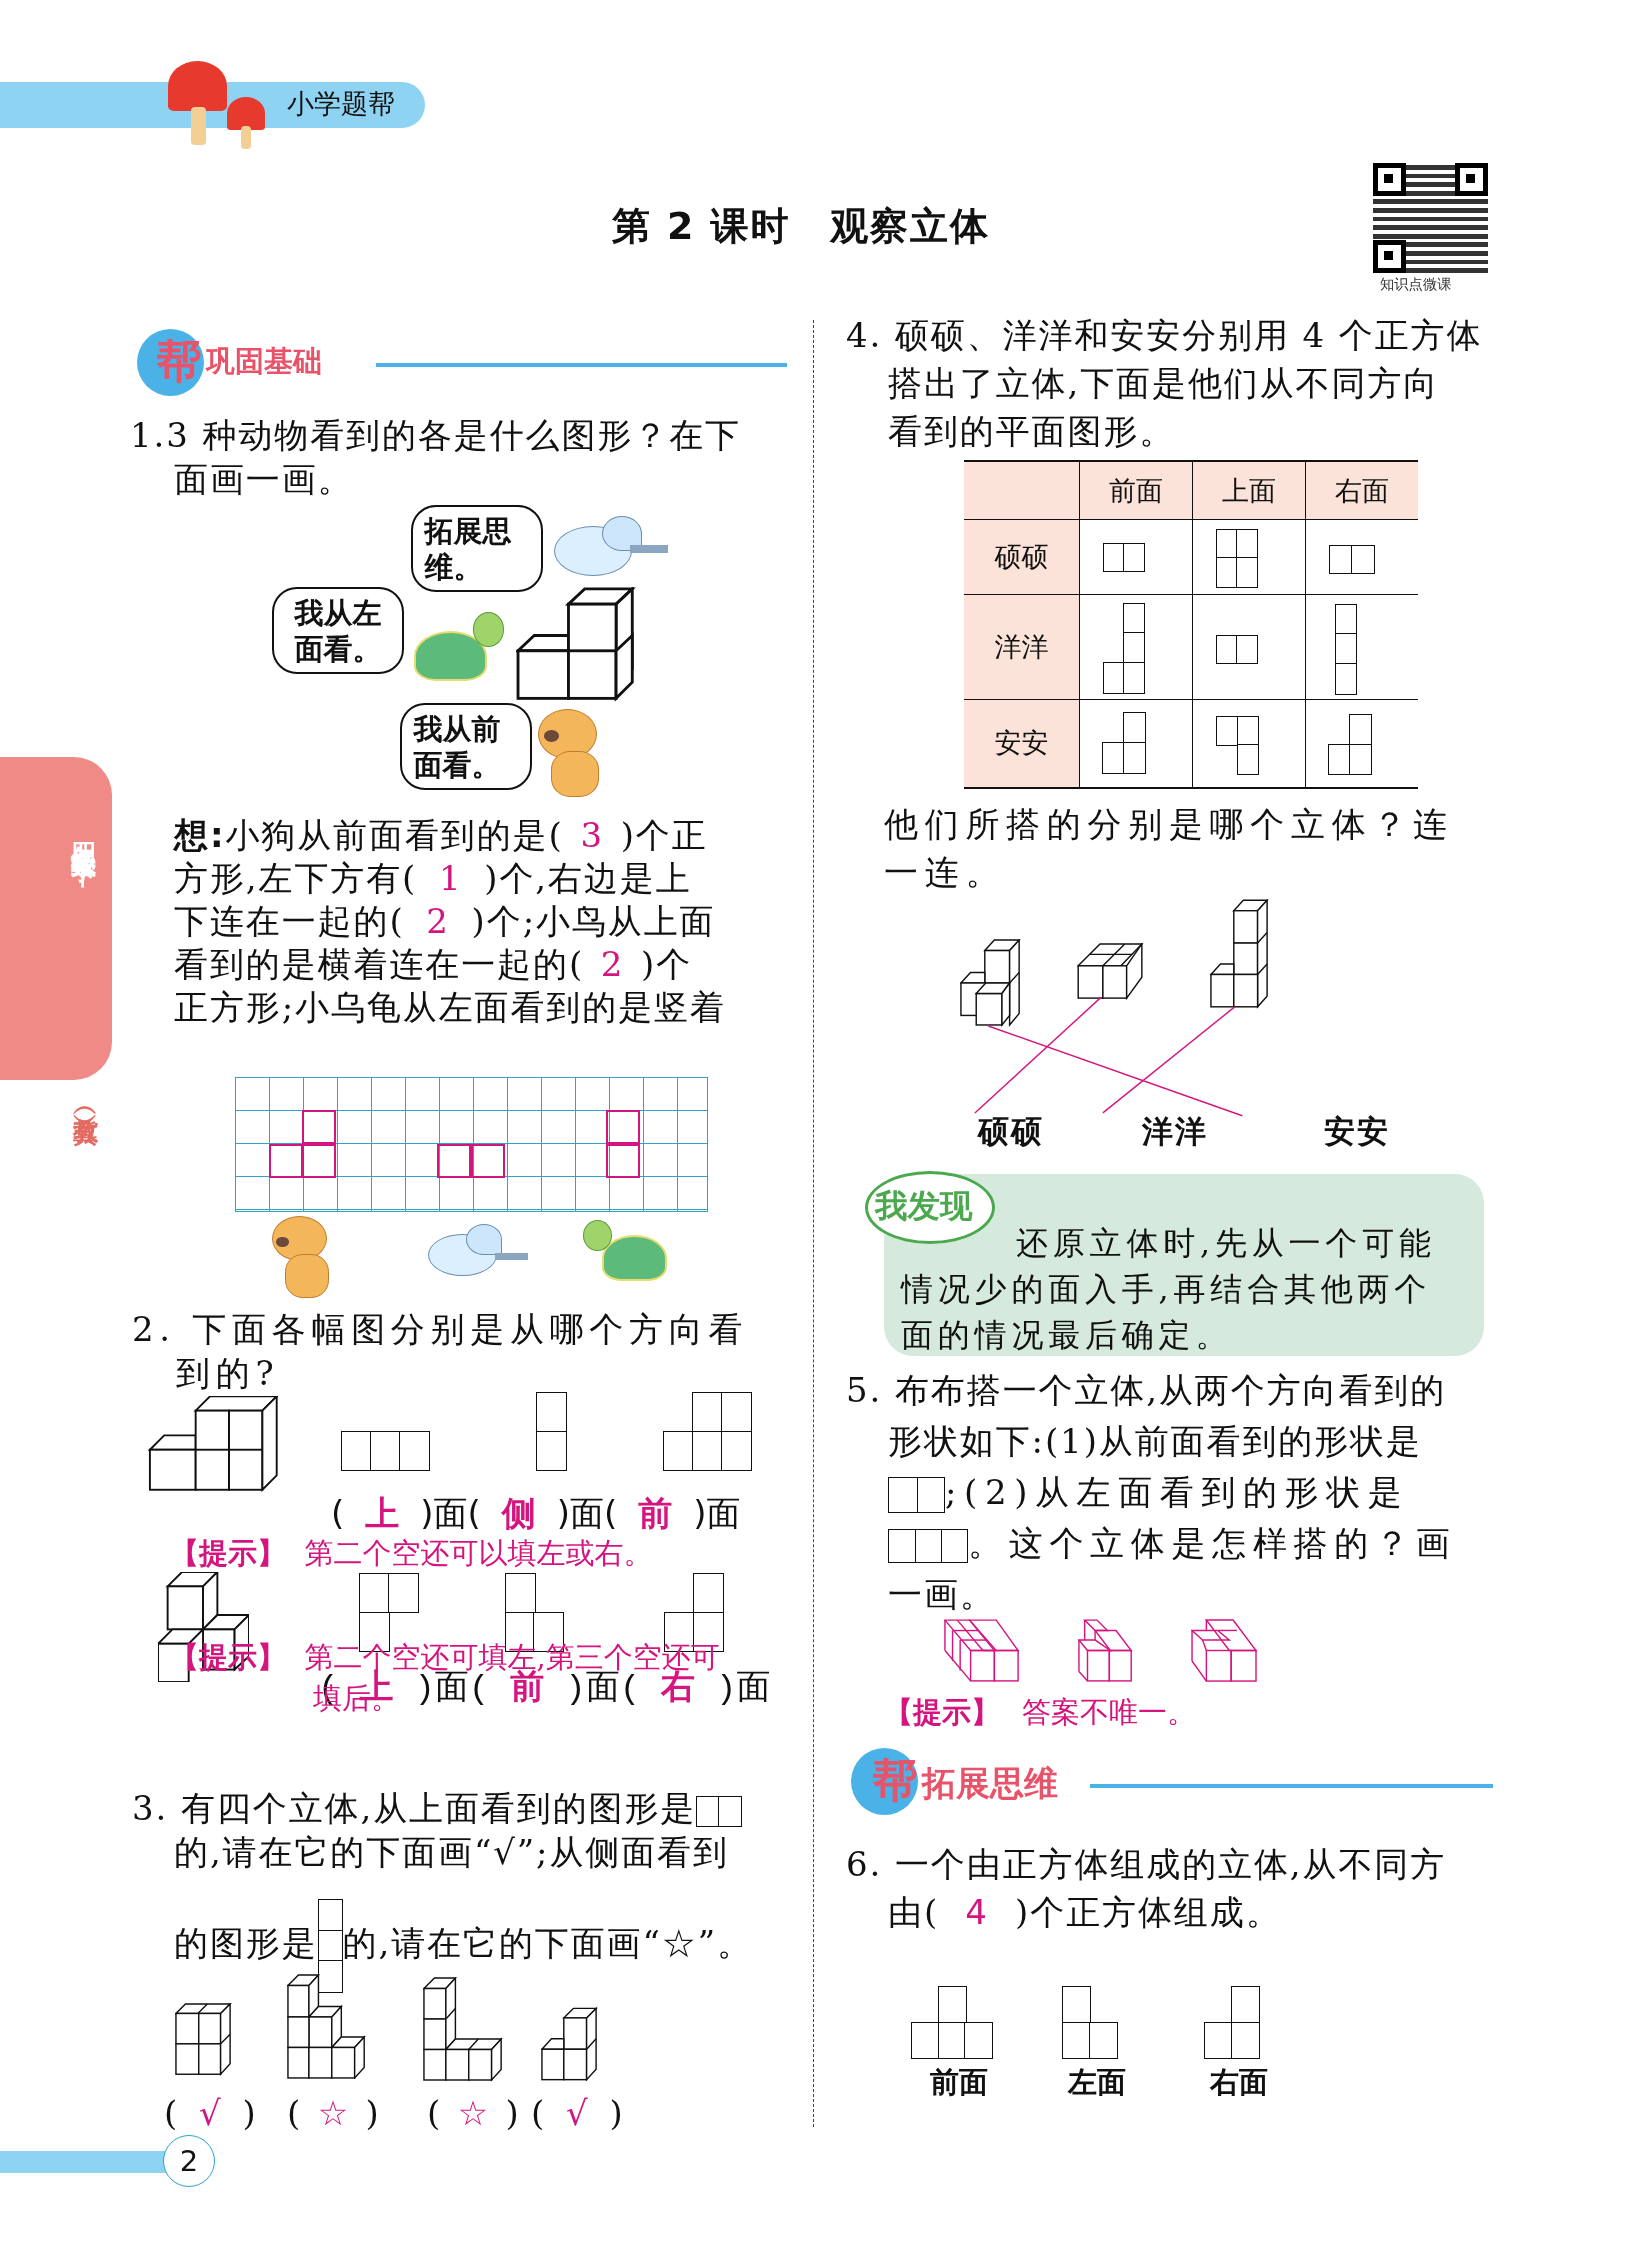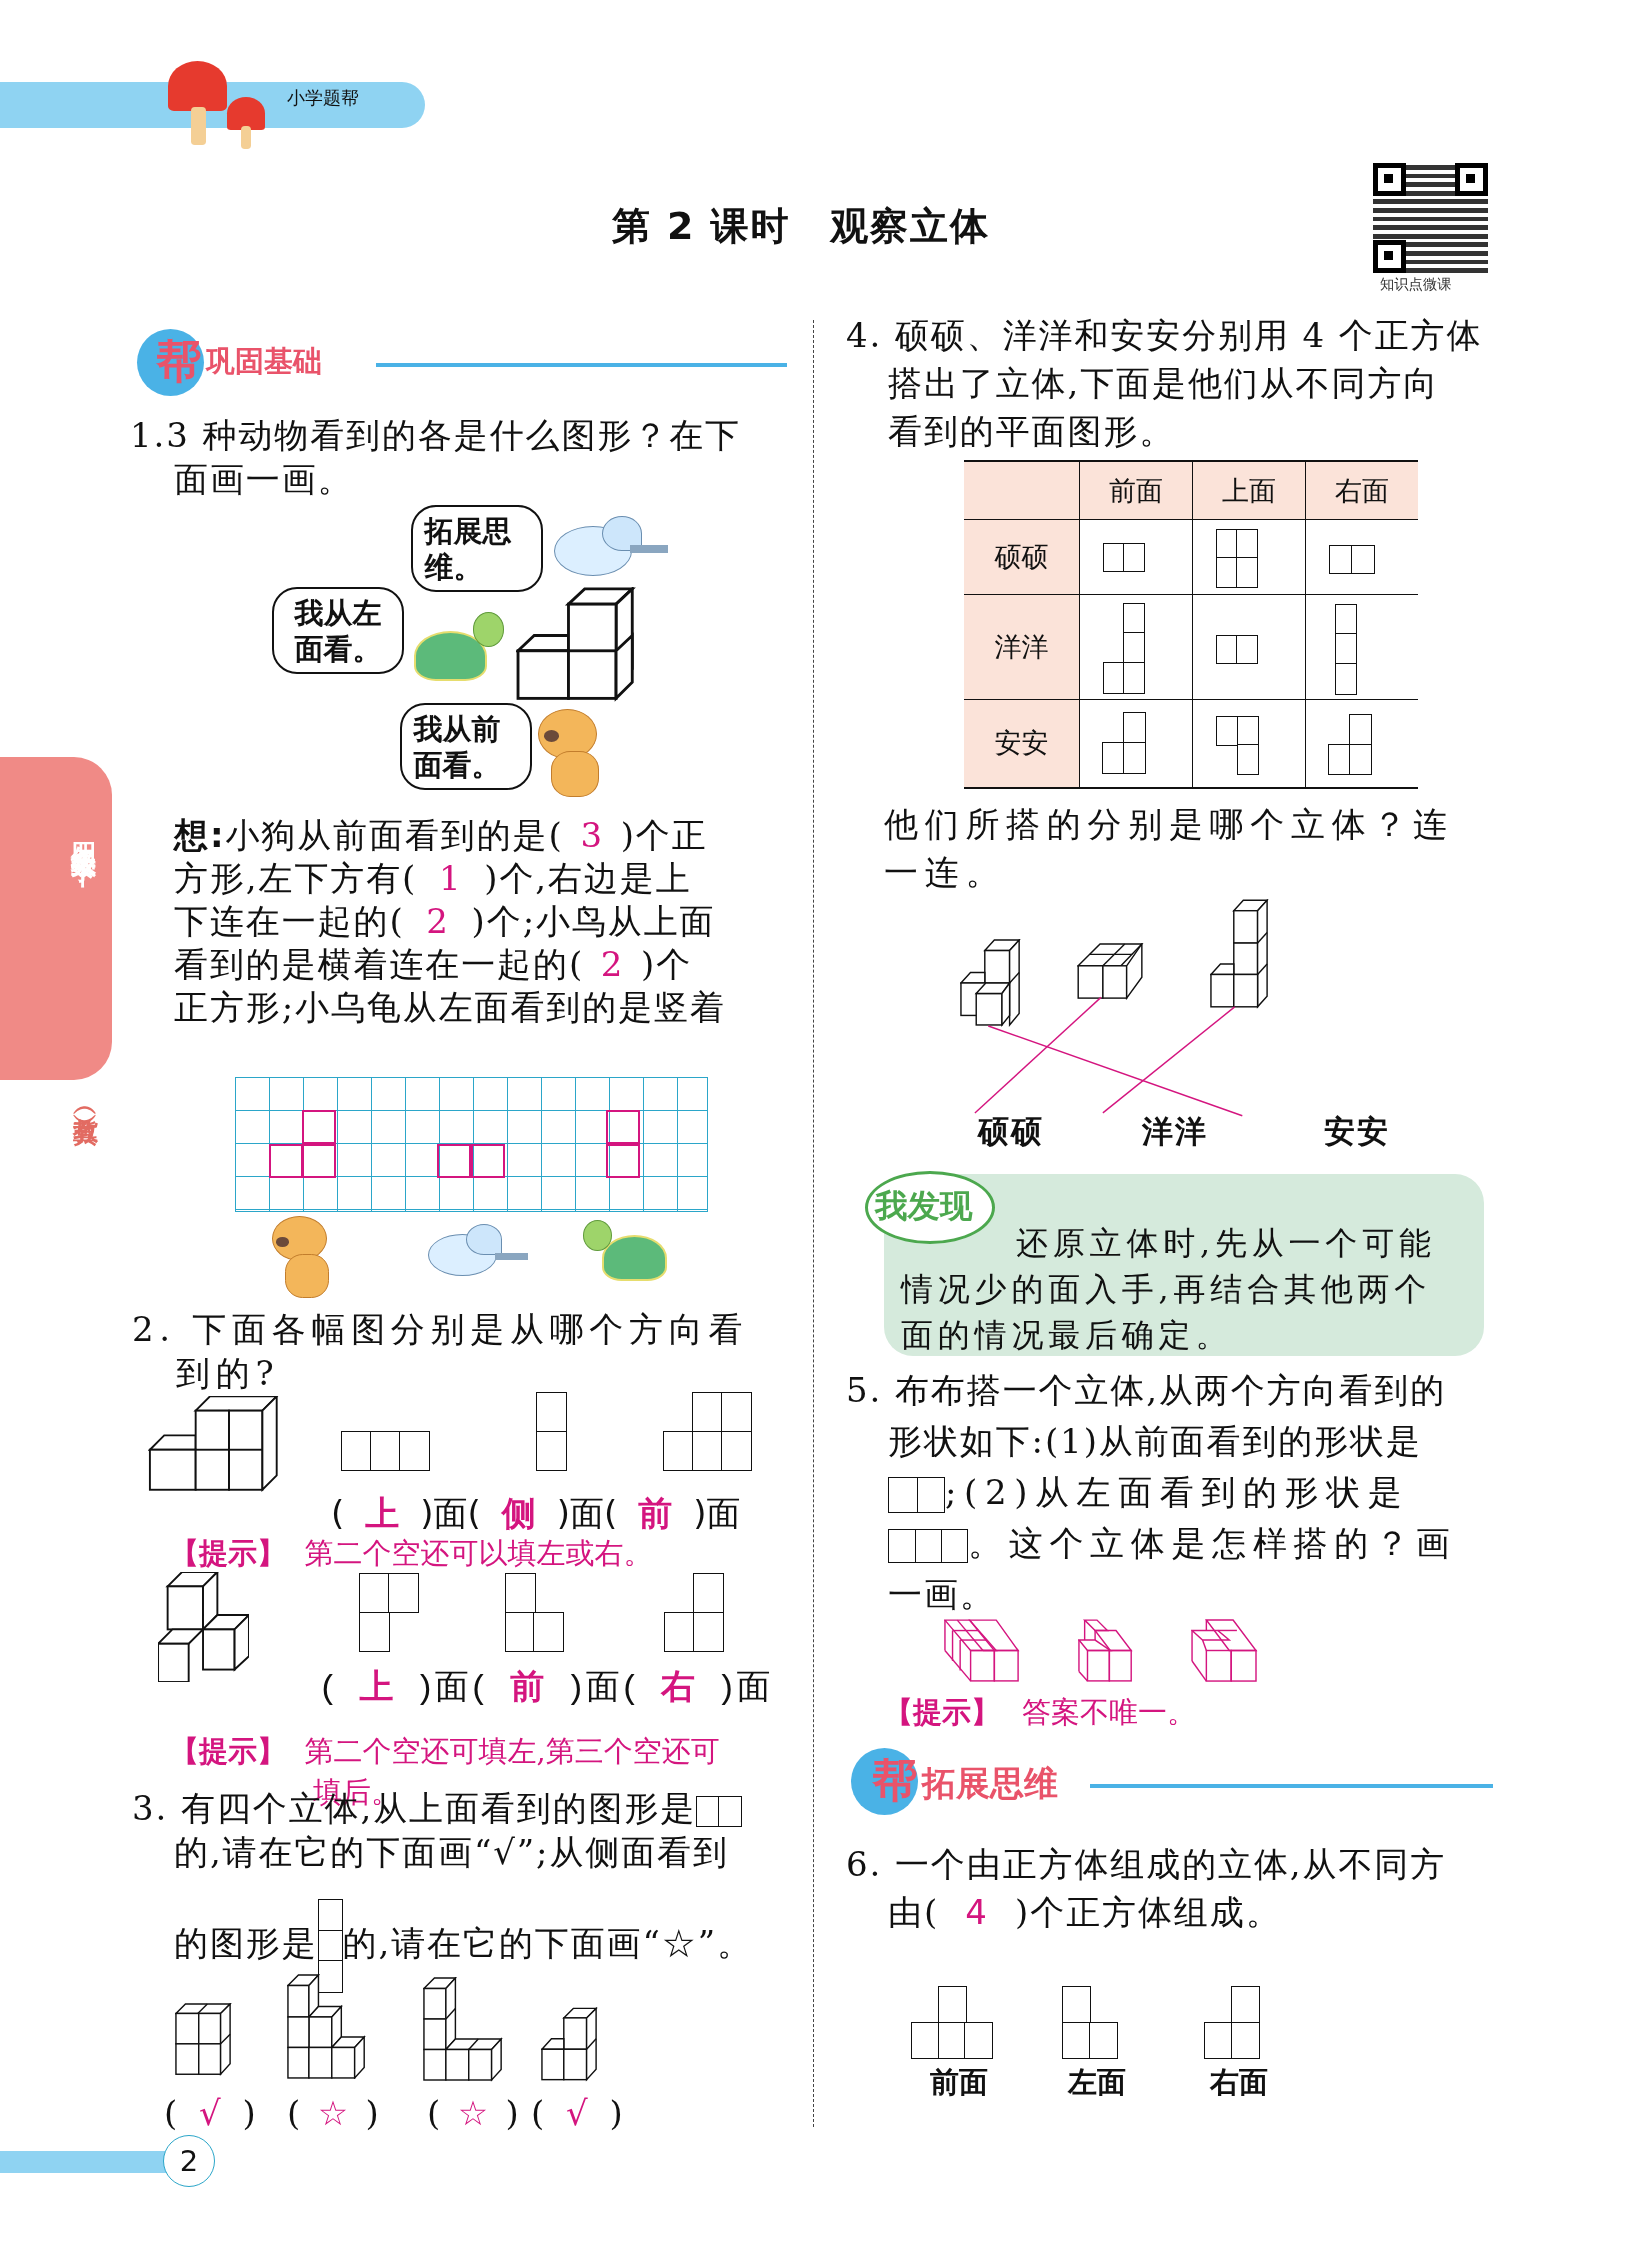--- a/index.html
+++ b/index.html
@@ -6,21 +6,21 @@
   body { width:1628px; height:2260px; position:relative; overflow:hidden;
          font-family:"DejaVu Serif","Liberation Serif",serif; color:#111; }
   .abs { position:absolute; }
   .sans { font-family:"DejaVu Sans","Liberation Sans",sans-serif; }
   .txt { font-size:34px; line-height:44px; letter-spacing:1.9px; }
   .ans { color:#d4157f; }
   .hint-label { color:#d4157f; font-family:"DejaVu Sans",sans-serif; font-weight:bold; font-size:29px; }
   .hint-text { color:#d4157f; font-size:29px; line-height:40px; }
   
   .top-bar { left:0; top:82px; width:425px; height:46px; background:#8fd3f2; border-radius:0 23px 23px 0; }
-  .brand { left:287px; top:86px; font-size:18px; color:#111; font-family:"DejaVu Sans",sans-serif; }
+  .brand { left:287px; top:86px; font-size:27px; color:#111; font-family:"DejaVu Sans",sans-serif; }
   .title { left:612px; top:201px; font-size:38px; font-weight:bold; font-family:"DejaVu Sans",sans-serif; letter-spacing:1.9px; }
   .qr-label { left:1380px; top:275px; font-size:14.3px; color:#333; }
   
   .sec-circle { width:67px; height:67px; border-radius:50%; background:#4ab2e6; }
   .sec-title { font-family:"DejaVu Sans",sans-serif; font-weight:bold; color:#e9536a; }
   .sec-line { height:3.8px; background:#4ab2e6; }
   
   .side-tab { left:0; top:757px; width:112px; height:323px; background:#f08a86; border-radius:0 38px 38px 0; }
   .side-text { color:#fff; font-family:"DejaVu Sans",sans-serif; font-weight:bold; font-size:25px; writing-mode:vertical-rl; letter-spacing:3.8px; }
   .side-sub { color:#e26b62; font-family:"DejaVu Sans",sans-serif; font-weight:bold; font-size:25px; writing-mode:vertical-rl; }
@@ -232,21 +232,21 @@
 </div>
 <div>
   <div class="b" style="left:693px;top:1573px;width:31px;height:40px;"></div>
   <div class="b" style="left:664px;top:1612px;width:31px;height:40px;"></div>
   <div class="b" style="left:693px;top:1612px;width:31px;height:40px;"></div>
 </div>
 
 <div class="abs txt" style="left:318px;top:1667px;font-family:Liberation Mono, monospace;letter-spacing:0;">
   (<span class="ans" style="display:inline-block;width:76px;text-align:center;font-weight:bold;">上</span>)<span>面</span>(<span class="ans" style="display:inline-block;width:76px;text-align:center;font-weight:bold;">前</span>)<span>面</span>(<span class="ans" style="display:inline-block;width:76px;text-align:center;font-weight:bold;">右</span>)<span>面</span>
 </div>
-<div class="abs" style="left:170px;top:1731px;width:621px;">
+<div class="abs" style="left:170px;top:1637px;width:621px;">
   <span class="hint-label">【提示】</span>
   <span class="hint-text" style="margin-left:13.4px;">第二个空还可填左,第三个空还可</span>
   <div class="hint-text" style="padding-left:143px;">填后。</div>
 </div>
 
 <div class="abs txt" style="left:132px;top:1786px;width:669px;">
   <div><span>3. 有四个立体,从上面看到的图形是</span><span style="display:inline-block;vertical-align:middle;width:44px;height:29px;border:1.4px solid #111;position:relative;"><span style="position:absolute;left:21px;top:0;height:29px;border-left:1.4px solid #111;"></span></span></div>
   <div style="padding-left:42px;">的,请在它的下面画“√”;从侧面看到</div>
   <div style="padding-left:42px;margin-top:25px;"><span>的图形是</span><span style="display:inline-block;vertical-align:middle;width:23px;height:92px;border:1.4px solid #111;position:relative;"><span style="position:absolute;left:0;top:30px;width:23px;border-top:1.4px solid #111;"></span><span style="position:absolute;left:0;top:60px;width:23px;border-top:1.4px solid #111;"></span></span><span>的,请在它的下面画“☆”。</span></div>
 </div>

